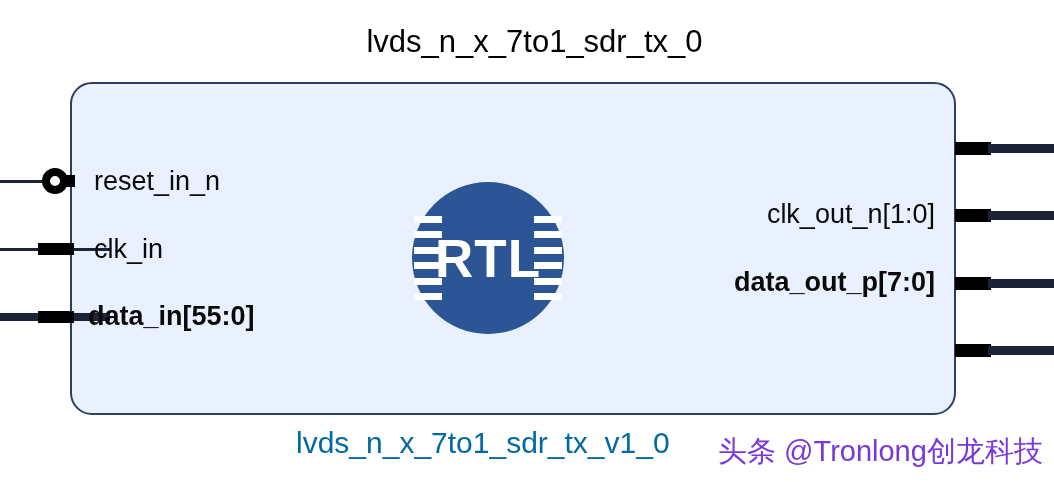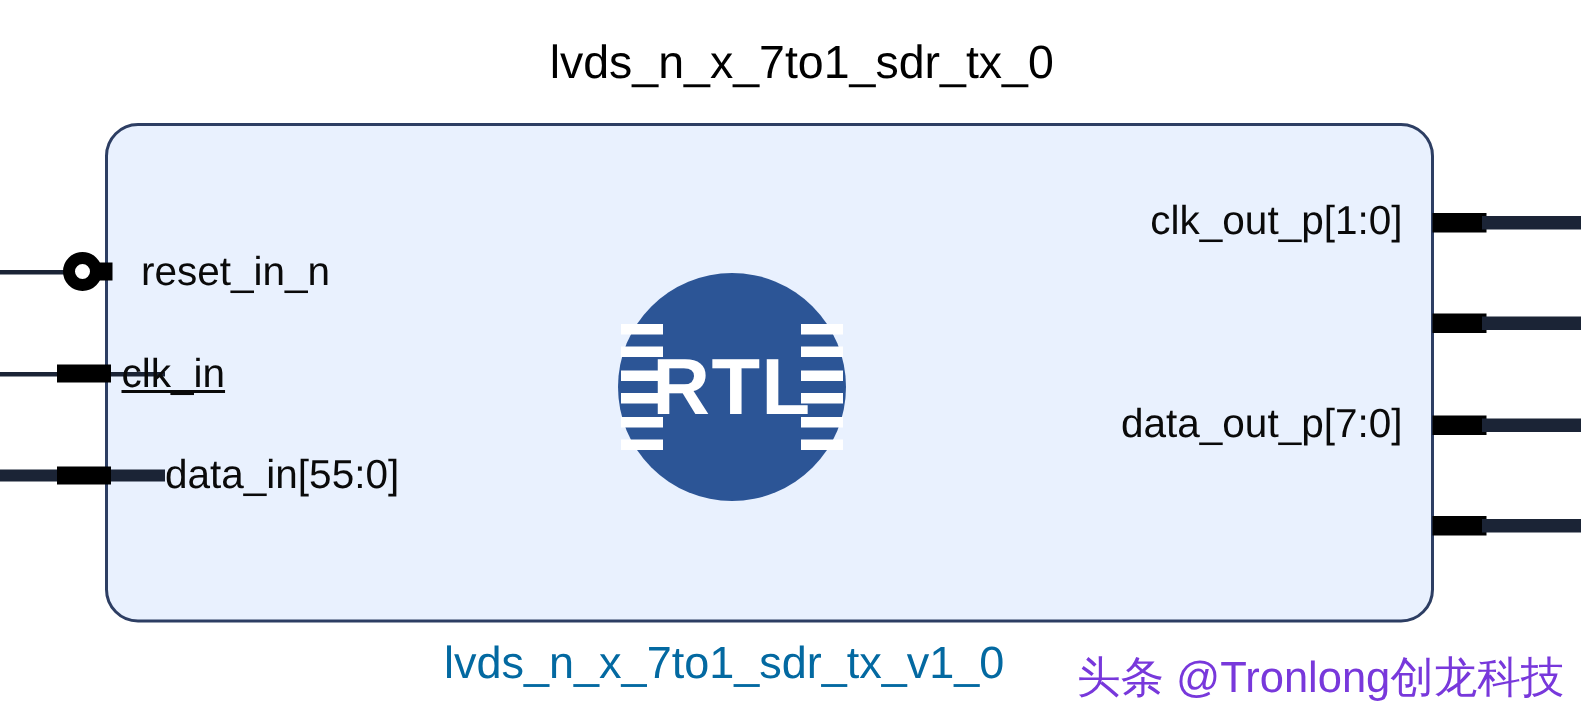--- a/index.html
+++ b/index.html
@@ -167,34 +167,34 @@
 
   <div class="symbol-body"></div>
 
   <div class="pin-wire-left" style="left:0px; top:180px; width:46px;"></div>
   <div class="pin-bubble" style="left:42px; top:168px;"></div>
   <div class="pin-stub" style="left:63px; top:175px; width:12px;"></div>
   <div class="port-label left" style="left:94px; top:168px;">reset_in_n</div>
 
   <div class="pin-wire-left" style="left:0px; top:248px; width:110px;"></div>
   <div class="pin-stub" style="left:38px; top:243px; width:36px;"></div>
-  <div class="port-label left" style="left:81px; top:236px;text-decoration:underline;">clk_in</div>
+  <div class="port-label left" style="left:94px; top:236px;">clk_in</div>
 
   <div class="pin-wire-left bus" style="left:0px; top:313px; width:110px;"></div>
   <div class="pin-stub" style="left:38px; top:311px; width:36px;"></div>
-  <div class="port-label left" style="left:110px; top:303px;">data_in[55:0]</div>
-
-  <div class="port-label right" style="left:635px; top:134px; width:300px;">clk_out_p[1:0]</div>
+  <div class="port-label left" style="left:88px; top:303px;font-weight:bold;">data_in[55:0]</div>
+
   <div class="pin-stub-right" style="left:955px; top:142px; width:36px;"></div>
   <div class="pin-wire-right" style="left:988px; top:144px; width:66px;"></div>
 
+  <div class="port-label right" style="left:635px; top:201px; width:300px;">clk_out_n[1:0]</div>
   <div class="pin-stub-right" style="left:955px; top:209px; width:36px;"></div>
   <div class="pin-wire-right" style="left:988px; top:211px; width:66px;"></div>
 
-  <div class="port-label right" style="left:605px; top:269px; width:330px;">data_out_p[7:0]</div>
+  <div class="port-label right" style="left:605px; top:269px; width:330px;font-weight:bold;">data_out_p[7:0]</div>
   <div class="pin-stub-right" style="left:955px; top:277px; width:36px;"></div>
   <div class="pin-wire-right" style="left:988px; top:279px; width:66px;"></div>
 
   <div class="pin-stub-right" style="left:955px; top:344px; width:36px;"></div>
   <div class="pin-wire-right" style="left:988px; top:346px; width:66px;"></div>
 
   <div class="rtl-logo">
     <div class="disc"></div>
     <div class="pins left">
       <i></i>

